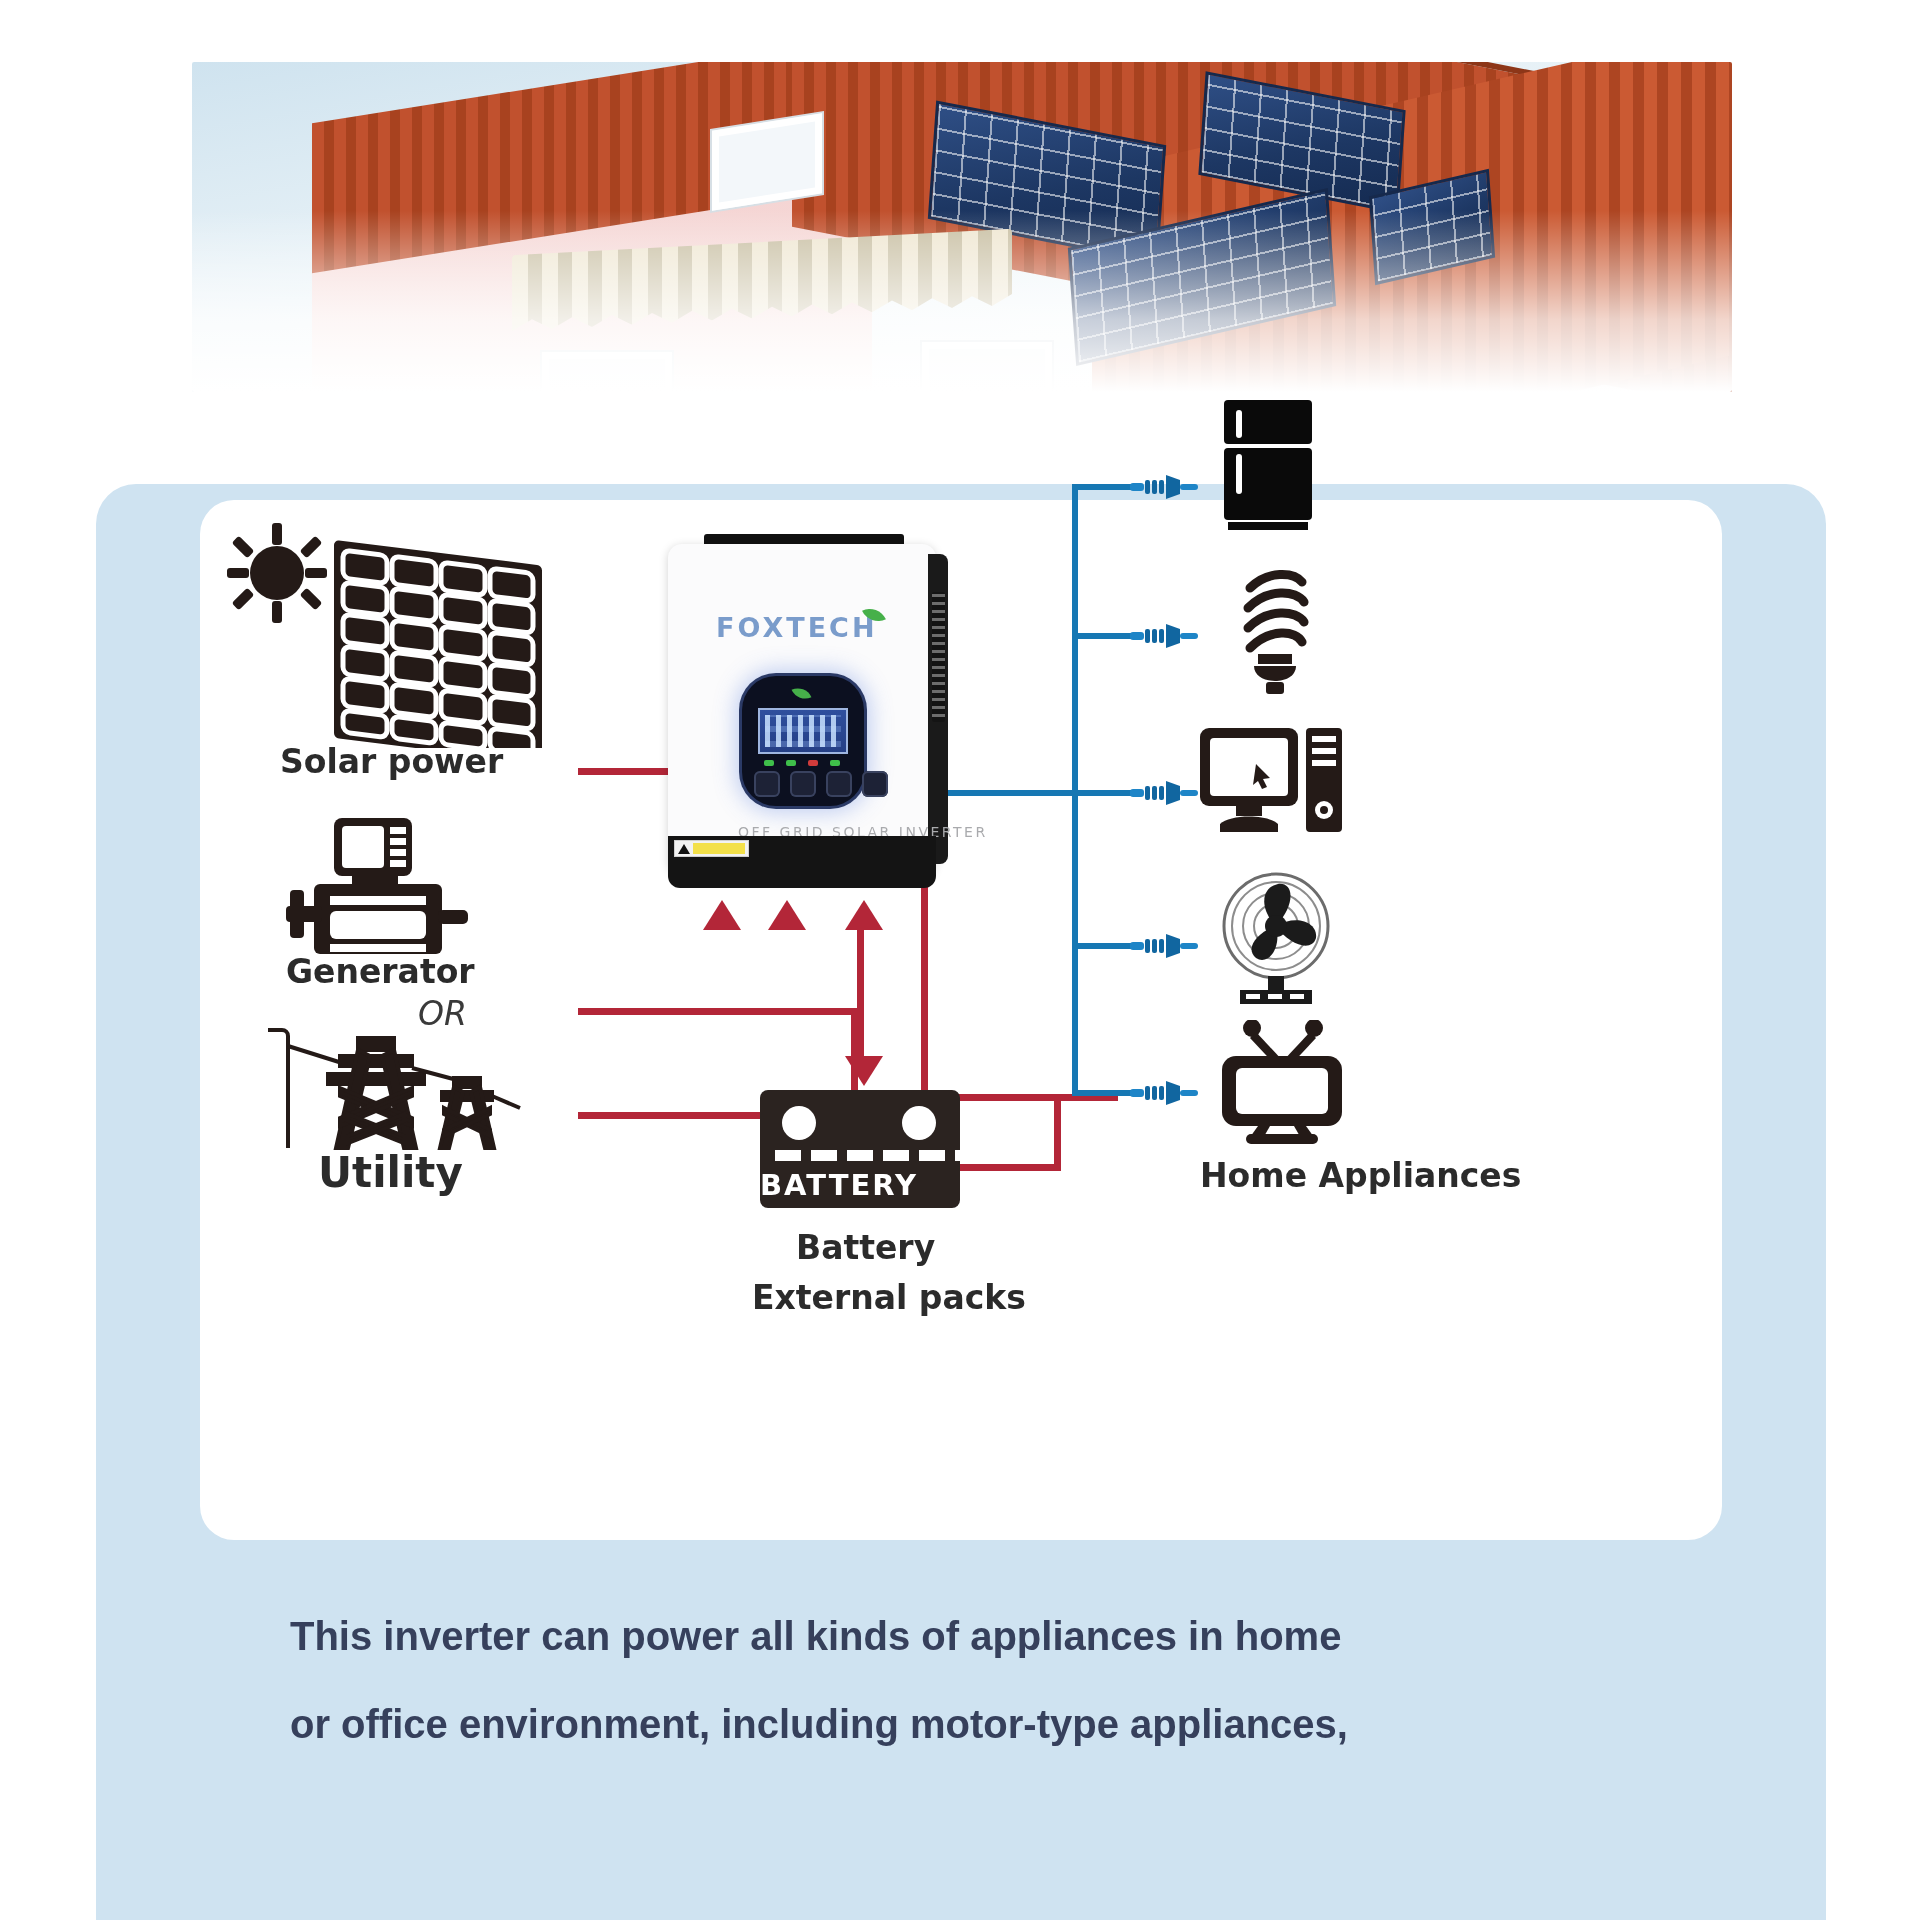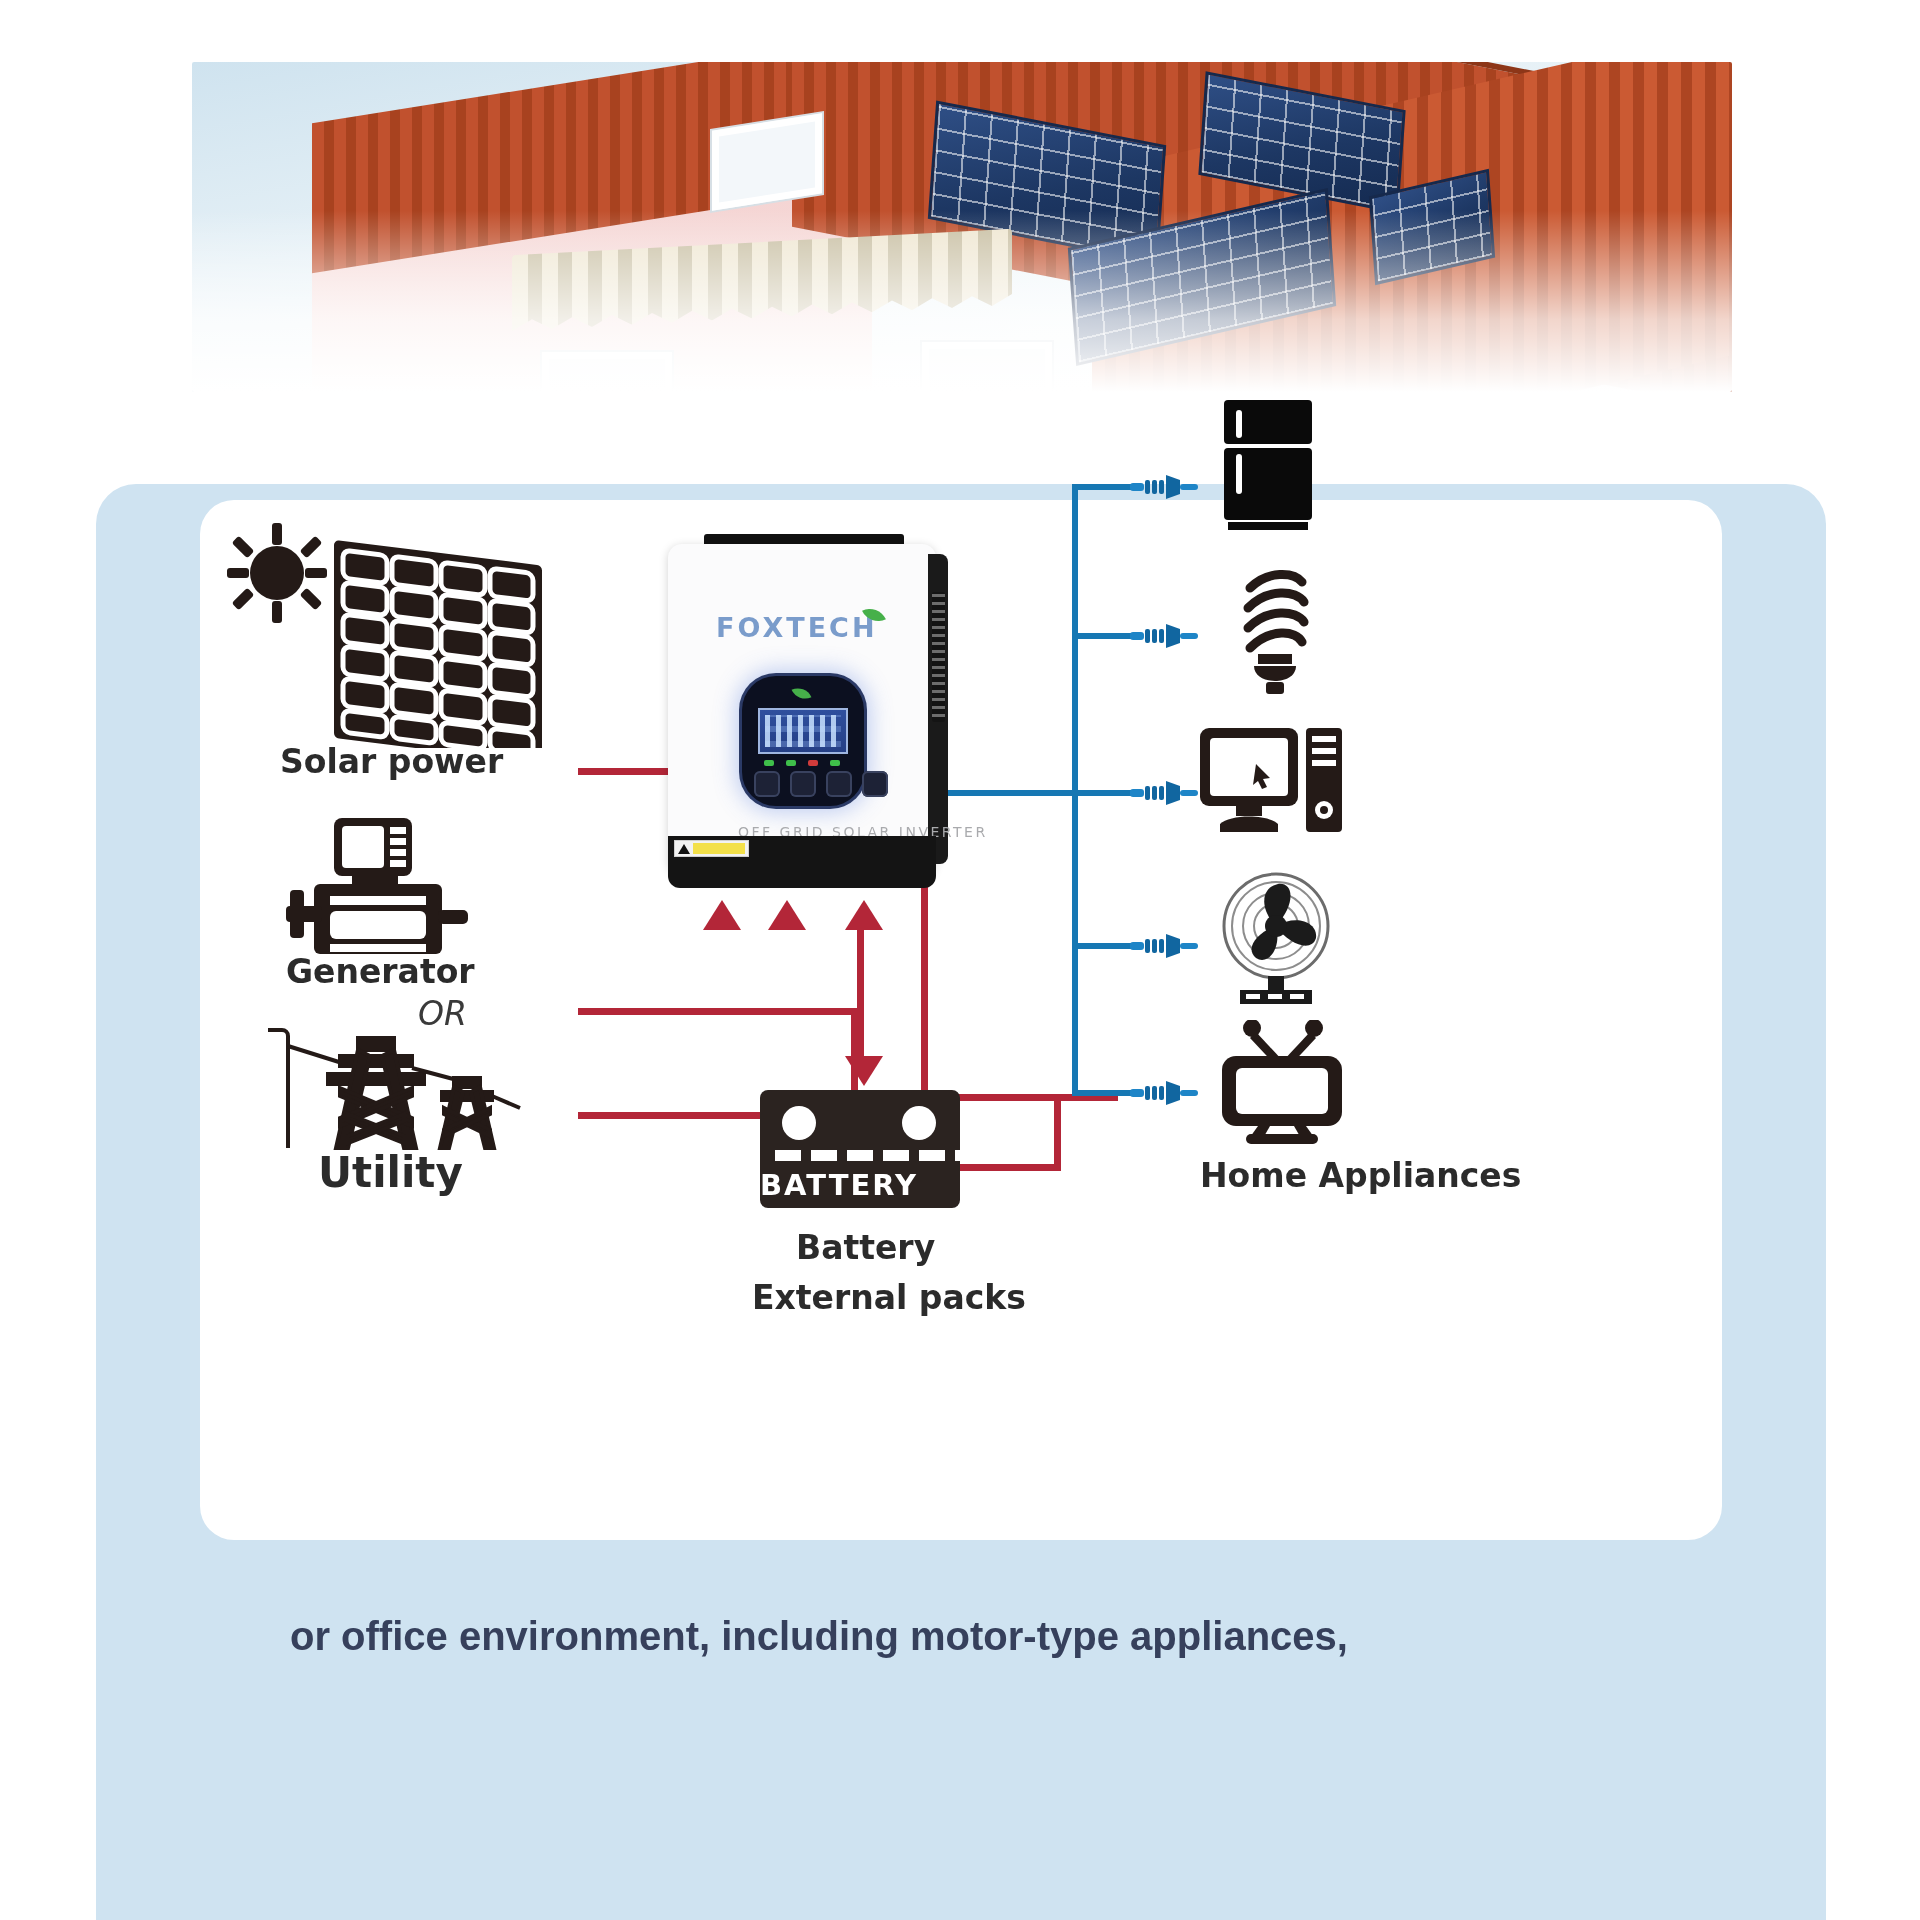--- a/index.html
+++ b/index.html
@@ -572,16 +572,17 @@
         <path d="M40 106 L52 106 L44 120 L30 120 Z"></path>
         <path d="M88 106 L76 106 L84 120 L98 120 Z"></path>
         <rect x="28" y="114" width="72" height="10" rx="5"></rect>
       </svg>
     </div>
 
     <div class="lbl" style="left:1000px; top:656px; font-size:33px;">Home Appliances</div>
   </div>
 
   <div class="caption">
+    <div>This inverter can power all kinds of appliances in home</div>
     <div>or office environment, including motor-type appliances,</div>
   </div>
 
 </div>
 
 </body></html>

